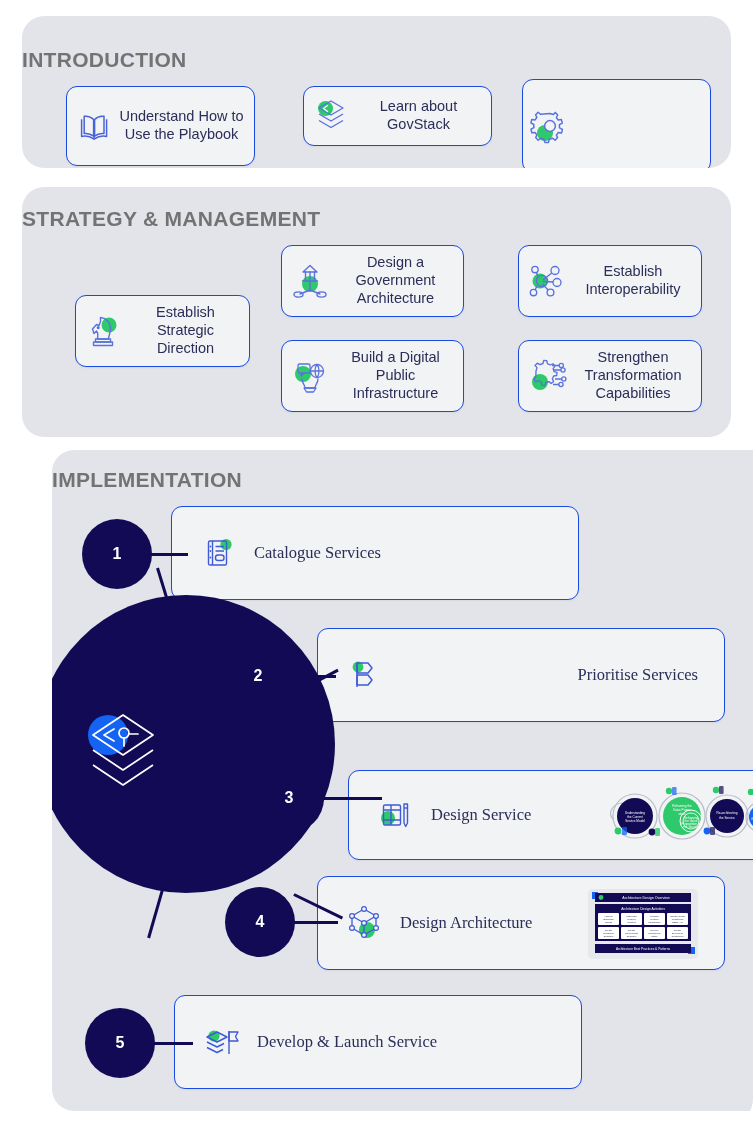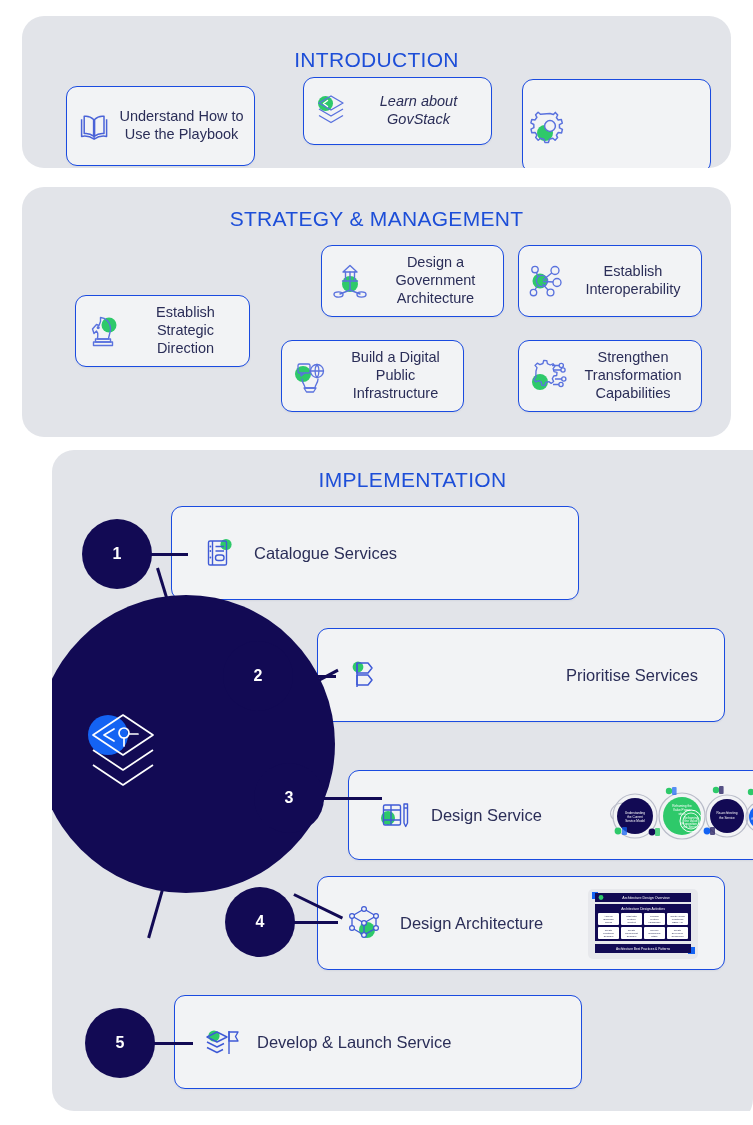--- a/index.html
+++ b/index.html
@@ -17,23 +17,22 @@
 
   
   .panel{
     position:absolute;
     background:#e2e4e9;
     border-radius:22px;
     overflow:hidden;
   }
   .panel-title{
     position:absolute;left:0;right:0;
-    text-align:center;
-    color:#1d4ed8;
-    font-weight:normal;
+    color:#737373;
+    font-weight:bold;
     font-size:21px;
     letter-spacing:.3px;
   }
 
   
   .card{
     position:absolute;
     background:#f2f3f5;
     border:1.6px solid #1a4be0;
     border-radius:11px;
@@ -56,21 +55,21 @@
   .s1-card .lbl{flex:1;text-align:center;padding:0 2px;}
 
   
   .s2-card{padding:0 5px;}
   .s2-card .ico{width:46px;height:46px;}
   .s2-card .lbl{flex:1;text-align:center;}
 
   
   .s3-card{padding:0 26px;}
   .s3-card .ico{width:42px;height:42px;margin-right:14px;}
-  .s3-card .lbl{font-size:16.5px;color:#2b2e58;text-align:left;}
+  .s3-card .lbl{font-size:16.5px;color:#2b2e58;text-align:left;font-family:Liberation Serif, serif;}
 
   
   .bubble{
     position:absolute;
     background:#120a54;
     border-radius:50%;
     display:flex;align-items:center;justify-content:center;
     color:#ffffff;font-weight:bold;font-size:16px;
     z-index:4;
   }
@@ -103,21 +102,21 @@
             <path d="M16.6 10.5 C13.8 7.6 10.5 6.8 7.2 7.3 L7.2 24.6 C10.5 24.1 13.8 24.9 16.6 27.2 Z"></path>
             <path d="M17.6 10.5 C20.4 7.6 23.7 6.8 27 7.3 L27 24.6 C23.7 24.1 20.4 24.9 17.6 27.2 Z"></path>
             <path d="M4.6 10.3 L4.6 27.4 C8.6 26.6 13.2 27.4 17.1 30.2 C21 27.4 25.6 26.6 29.6 27.4 L29.6 10.3"></path>
             <path d="M17.1 10.8 L17.1 30"></path>
           </g>
         </svg>
       </span>
       <span class="lbl">Understand How to Use the Playbook</span>
     </div>
 
-    <div class="card s1-card" style="left:281px;top:61px;width:189px;height:68px;font-style:italic;">
+    <div class="card s1-card" style="left:281px;top:70px;width:189px;height:60px;">
       <span class="ico">
         <svg width="38" height="40" viewBox="0 0 38 40">
           <circle cx="13.5" cy="12.5" r="7.5" fill="#2ec96a"></circle>
           <g fill="none" stroke="#5a72de" stroke-width="1.4" stroke-linejoin="round">
             <path d="M19 5 L31 12 L19 19 L7 12 Z"></path>
             <path d="M7 18 L19 25 L31 18"></path>
             <path d="M7 24.5 L19 31.5 L31 24.5"></path>
           </g>
           <path d="M15.5 9.5 L11.5 12.5 L15.5 15.5" fill="none" stroke="#ffffff" stroke-width="1.4" stroke-linecap="round" stroke-linejoin="round"></path>
         </svg>
@@ -149,21 +148,21 @@
             <path d="M14.5 5.5 C19.5 6 24 9.5 24.5 15.5 C24.9 20.5 22.5 24 22.5 27 L11.5 27 C11.5 23 13 21.5 10.5 19 L8 21.5 L6.5 17 L10.5 12.5 L13 13.5 L14.5 9.5 Z"></path>
             <path d="M9.5 27 L24.5 27 L24.5 30 L9.5 30 Z"></path>
             <path d="M7.5 30 L26.5 30 L26.5 33.5 L7.5 33.5 Z"></path>
             <circle cx="12.2" cy="15.6" r=".9" fill="#5a72de"></circle>
           </g>
         </svg>
       </span>
       <span class="lbl">Establish Strategic Direction</span>
     </div>
 
-    <div class="card s2-card" style="left:259px;top:58px;width:183px;height:72px;margin-left:40px;">
+    <div class="card s2-card" style="left:259px;top:58px;width:183px;height:72px;">
       <span class="ico">
         <svg width="38" height="38" viewBox="0 0 38 38">
           <circle cx="19" cy="22" r="8" fill="#2ec96a"></circle>
           <g fill="none" stroke="#5a72de" stroke-width="1.4" stroke-linejoin="round" stroke-linecap="round">
             <path d="M19 3.5 L26 10 L12 10 Z"></path>
             <path d="M14.5 10 L14.5 19 M19 10 L19 19 M23.5 10 L23.5 19"></path>
             <path d="M11.5 19 L26.5 19"></path>
             <path d="M19 19 L19 28"></path>
             <path d="M19 28 L9 32 M19 28 L29 32"></path>
             <ellipse cx="7.5" cy="32.5" rx="4.5" ry="2.6"></ellipse>

